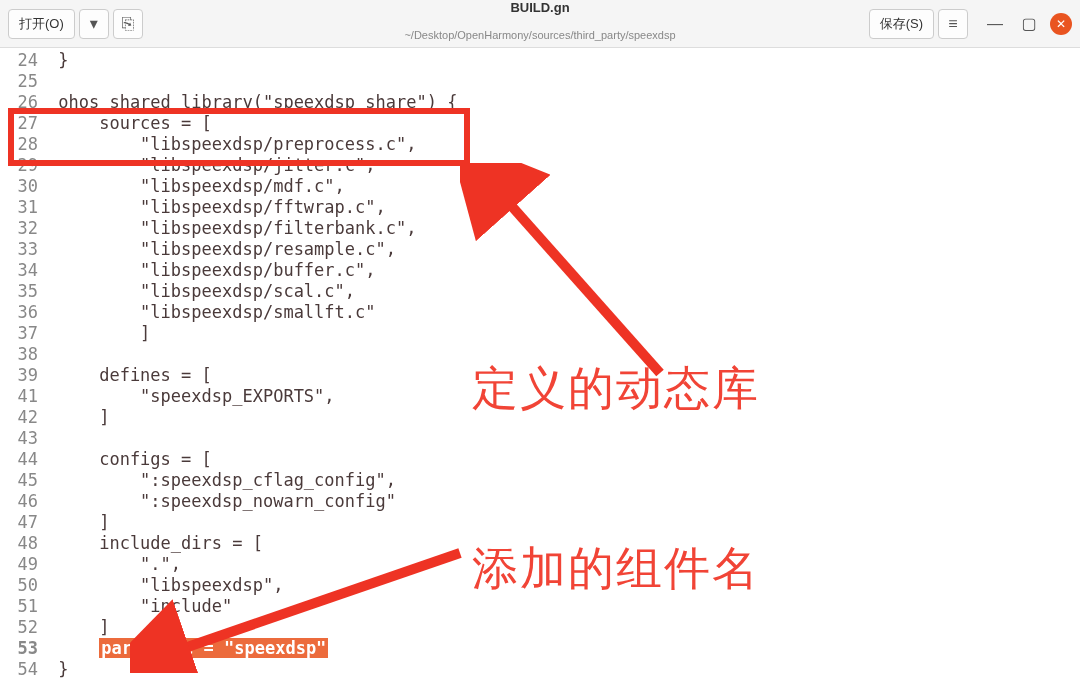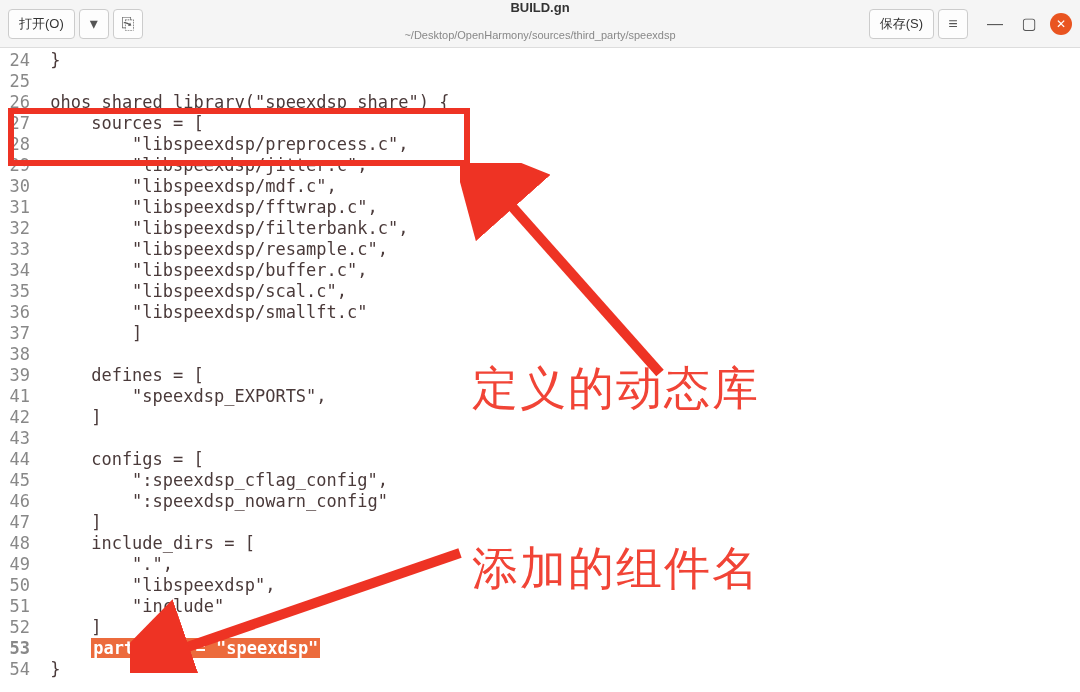--- a/index.html
+++ b/index.html
@@ -72,20 +72,21 @@
       align-items: center;
       justify-content: center;
       color: #fff;
       cursor: pointer;
     }
     .editor {
       position: relative;
       background: #fff;
       height: calc(100% - 48px);
       overflow: hidden;
+      padding-left: 8px;
     }
     .code-area {
       font-family: "DejaVu Sans Mono", "Consolas", monospace;
       font-size: 17px;
       line-height: 21px;
       padding-top: 2px;
     }
     .line { display: flex; white-space: pre; }
     .gutter {
       width: 40px;

